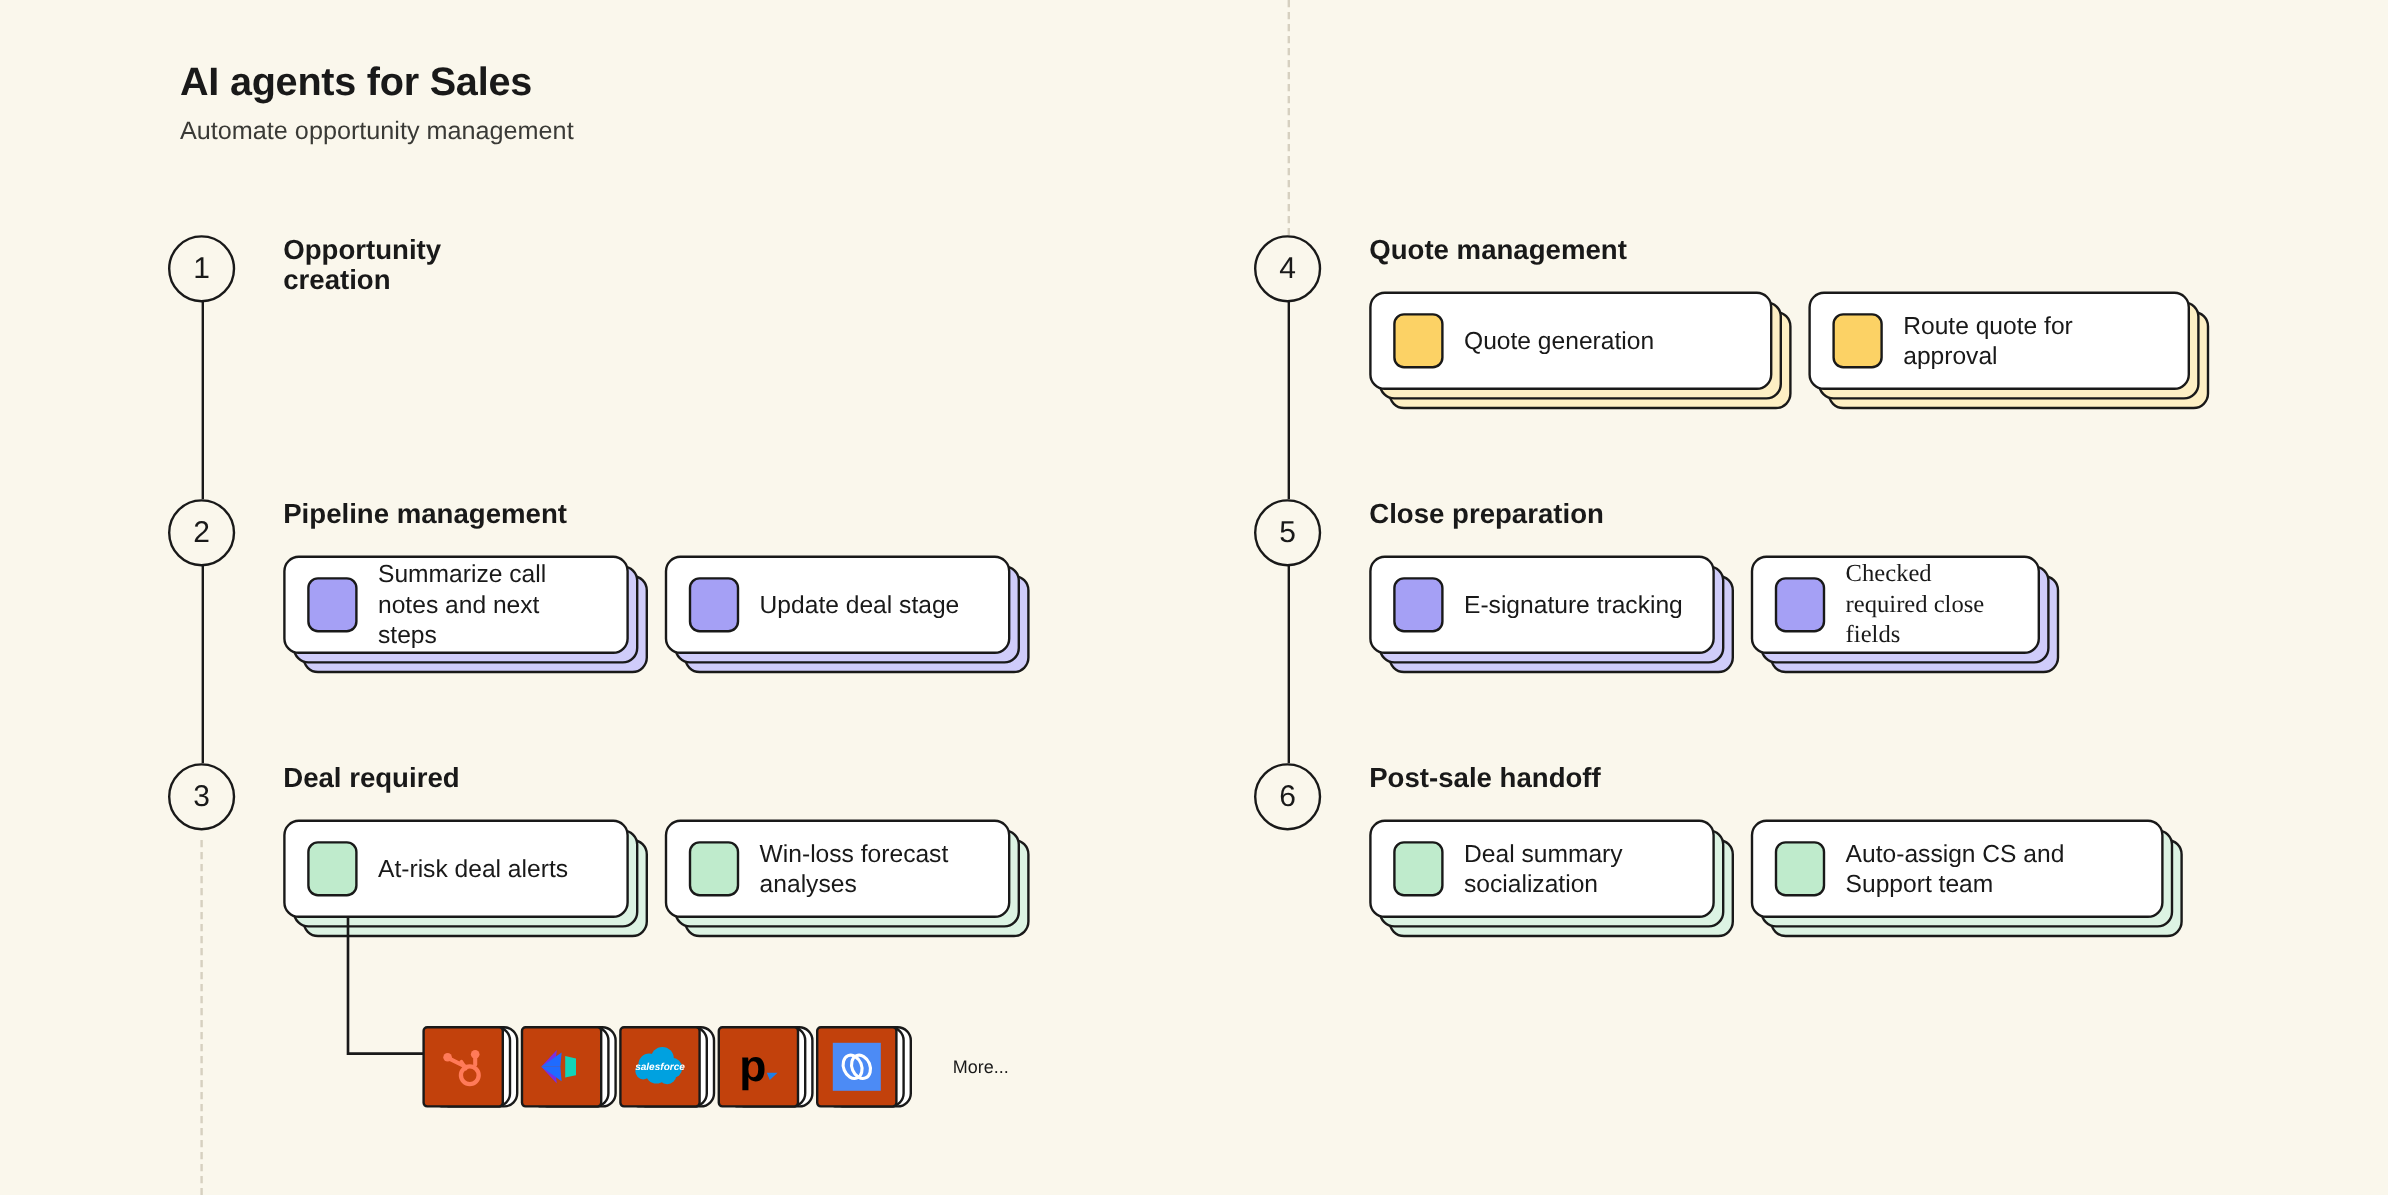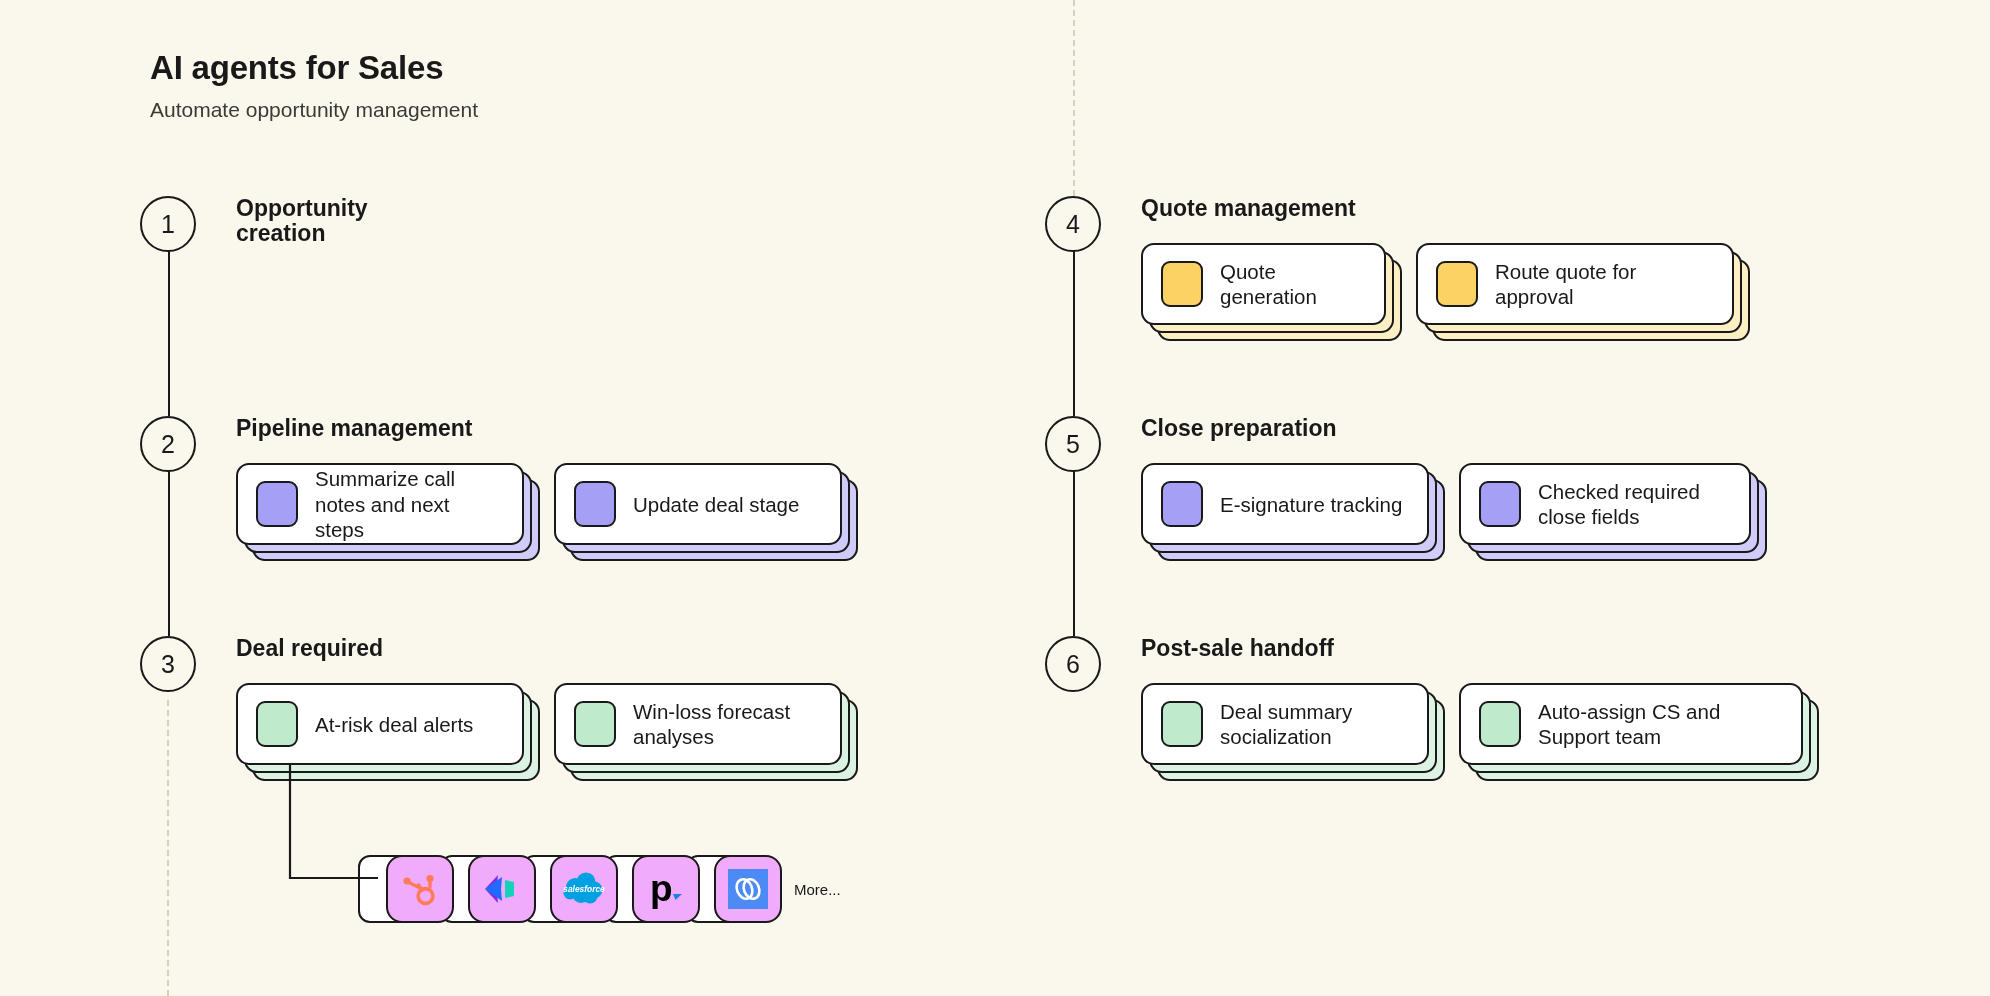--- a/index.html
+++ b/index.html
@@ -193,29 +193,28 @@
     width: 68px;
     height: 68px;
   }
   .logo-layer.s2 { left: 12px; top: 0; }
   .logo-layer.s1 { left: 6px;  top: 0; }
   .logo-face {
     position: absolute;
     left: 0; top: 0;
     width: 68px;
     height: 68px;
-    background: #f0abfc;
+    background: #c2410c;
     border: 2.2px solid #191919;
-    border-radius: 16px;
+    border-radius: 4px;
     box-sizing: border-box;
     display: flex;
     align-items: center;
     justify-content: center;
     z-index: 2;
-    margin-left: 34px;
   }
   .more-label {
     font-size: 15px;
     color: #191919;
     margin-left: 32px;
   }
 
   
   .elbow {
     position: absolute;
@@ -298,21 +297,21 @@
         </div>
       </div>
     </div>
   <div class="column right" id="col-right">
       <div class="step">
         <div class="step-rail"></div>
         <div class="step-circle">4</div>
         <div class="step-body">
           <div class="step-title">Quote management</div>
           <div class="cards-row">
-            <div class="card-stack" style="width: 245px;">
+            <div class="card-stack" style="width: 336px;">
               <div class="card-layer l2" style="background: rgb(253, 239, 196);"></div>
               <div class="card-layer l1" style="background: rgb(253, 239, 196);"></div>
               <div class="card-face">
                 <div class="card-swatch" style="background: rgb(252, 210, 101);"></div>
                 <div class="card-label">Quote generation</div>
               </div>
             </div>
             <div class="card-stack" style="width: 318px;">
               <div class="card-layer l2" style="background: rgb(253, 239, 196);"></div>
               <div class="card-layer l1" style="background: rgb(253, 239, 196);"></div>
@@ -331,21 +330,21 @@
           <div class="step-title">Close preparation</div>
           <div class="cards-row">
             <div class="card-stack" style="width: 288px;">
               <div class="card-layer l2" style="background: rgb(207, 204, 250);"></div>
               <div class="card-layer l1" style="background: rgb(207, 204, 250);"></div>
               <div class="card-face">
                 <div class="card-swatch" style="background: rgb(165, 160, 245);"></div>
                 <div class="card-label">E-signature tracking</div>
               </div>
             </div>
-            <div class="card-stack" style="width: 292px;">
+            <div class="card-stack" style="width: 241px; font-family: Liberation Serif, serif;">
               <div class="card-layer l2" style="background: rgb(207, 204, 250);"></div>
               <div class="card-layer l1" style="background: rgb(207, 204, 250);"></div>
               <div class="card-face">
                 <div class="card-swatch" style="background: rgb(165, 160, 245);"></div>
                 <div class="card-label">Checked required close fields</div>
               </div>
             </div>
           </div>
         </div>
       </div>

